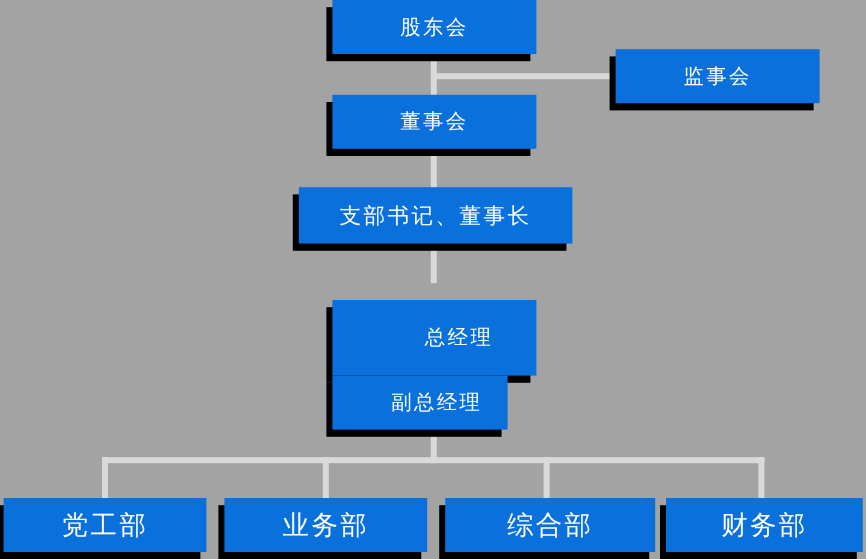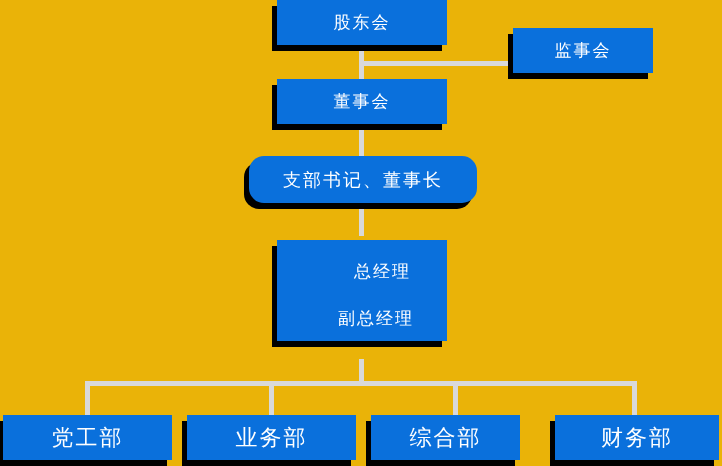--- a/index.html
+++ b/index.html
@@ -8,21 +8,21 @@
     padding: 0;
     background: #ffffff;
   }
   body {
     font-family: "Liberation Sans", "DejaVu Sans", sans-serif;
   }
   #chart-root {
     position: relative;
     width: 722px;
     height: 466px;
-    background: #eab308;
+    background: #a3a3a3;
     overflow: hidden;
   }
 
   
   .conn {
     position: absolute;
     background: #d9d9d9;
   }
 
   
@@ -70,49 +70,49 @@
 
   <div class="conn" style="left:85px; top:381px; width:5px; height:34px;"></div>
   <div class="conn" style="left:269px; top:381px; width:5px; height:34px;"></div>
   <div class="conn" style="left:453px; top:381px; width:5px; height:34px;"></div>
   <div class="conn" style="left:632px; top:381px; width:5px; height:34px;"></div>
 
   <div class="node" style="left:277px; top:0px; width:170px; height:45px;">
     <span>股东会</span>
   </div>
 
-  <div class="node" style="left:513px; top:28px; width:140px; height:45px;">
+  <div class="node" style="left:513px; top:41px; width:170px; height:45px;">
     <span>监事会</span>
   </div>
 
   <div class="node" style="left:277px; top:79px; width:170px; height:45px;">
     <span>董事会</span>
   </div>
 
-  <div class="node wide" style="left:249px; top:156px; width:228px; height:47px;border-radius:15px;">
+  <div class="node wide" style="left:249px; top:156px; width:228px; height:47px;">
     <span>支部书记、董事长</span>
   </div>
 
-  <div class="node" style="left:277px; top:240px; width:170px; height:63px;padding-left:41px;">
+  <div class="node" style="left:277px; top:250px; width:170px; height:63px;padding-left:41px;">
     <span>总经理</span>
   </div>
 
-  <div class="node" style="left:277px; top:296px; width:170px; height:45px;padding-left:28px;">
+  <div class="node" style="left:277px; top:313px; width:146px; height:45px;padding-left:28px;">
     <span>副总经理</span>
   </div>
 
   <div class="node bottom" style="left:3px; top:415px; width:169px; height:45px;">
     <span>党工部</span>
   </div>
 
   <div class="node bottom" style="left:187px; top:415px; width:169px; height:45px;">
     <span>业务部</span>
   </div>
 
-  <div class="node bottom" style="left:371px; top:415px; width:149px; height:45px;">
+  <div class="node bottom" style="left:371px; top:415px; width:175px; height:45px;">
     <span>综合部</span>
   </div>
 
   <div class="node bottom" style="left:555px; top:415px; width:164px; height:45px;align-items:center;">
     <span>财务部</span>
   </div>
 
 </div>
 
 </body></html>

